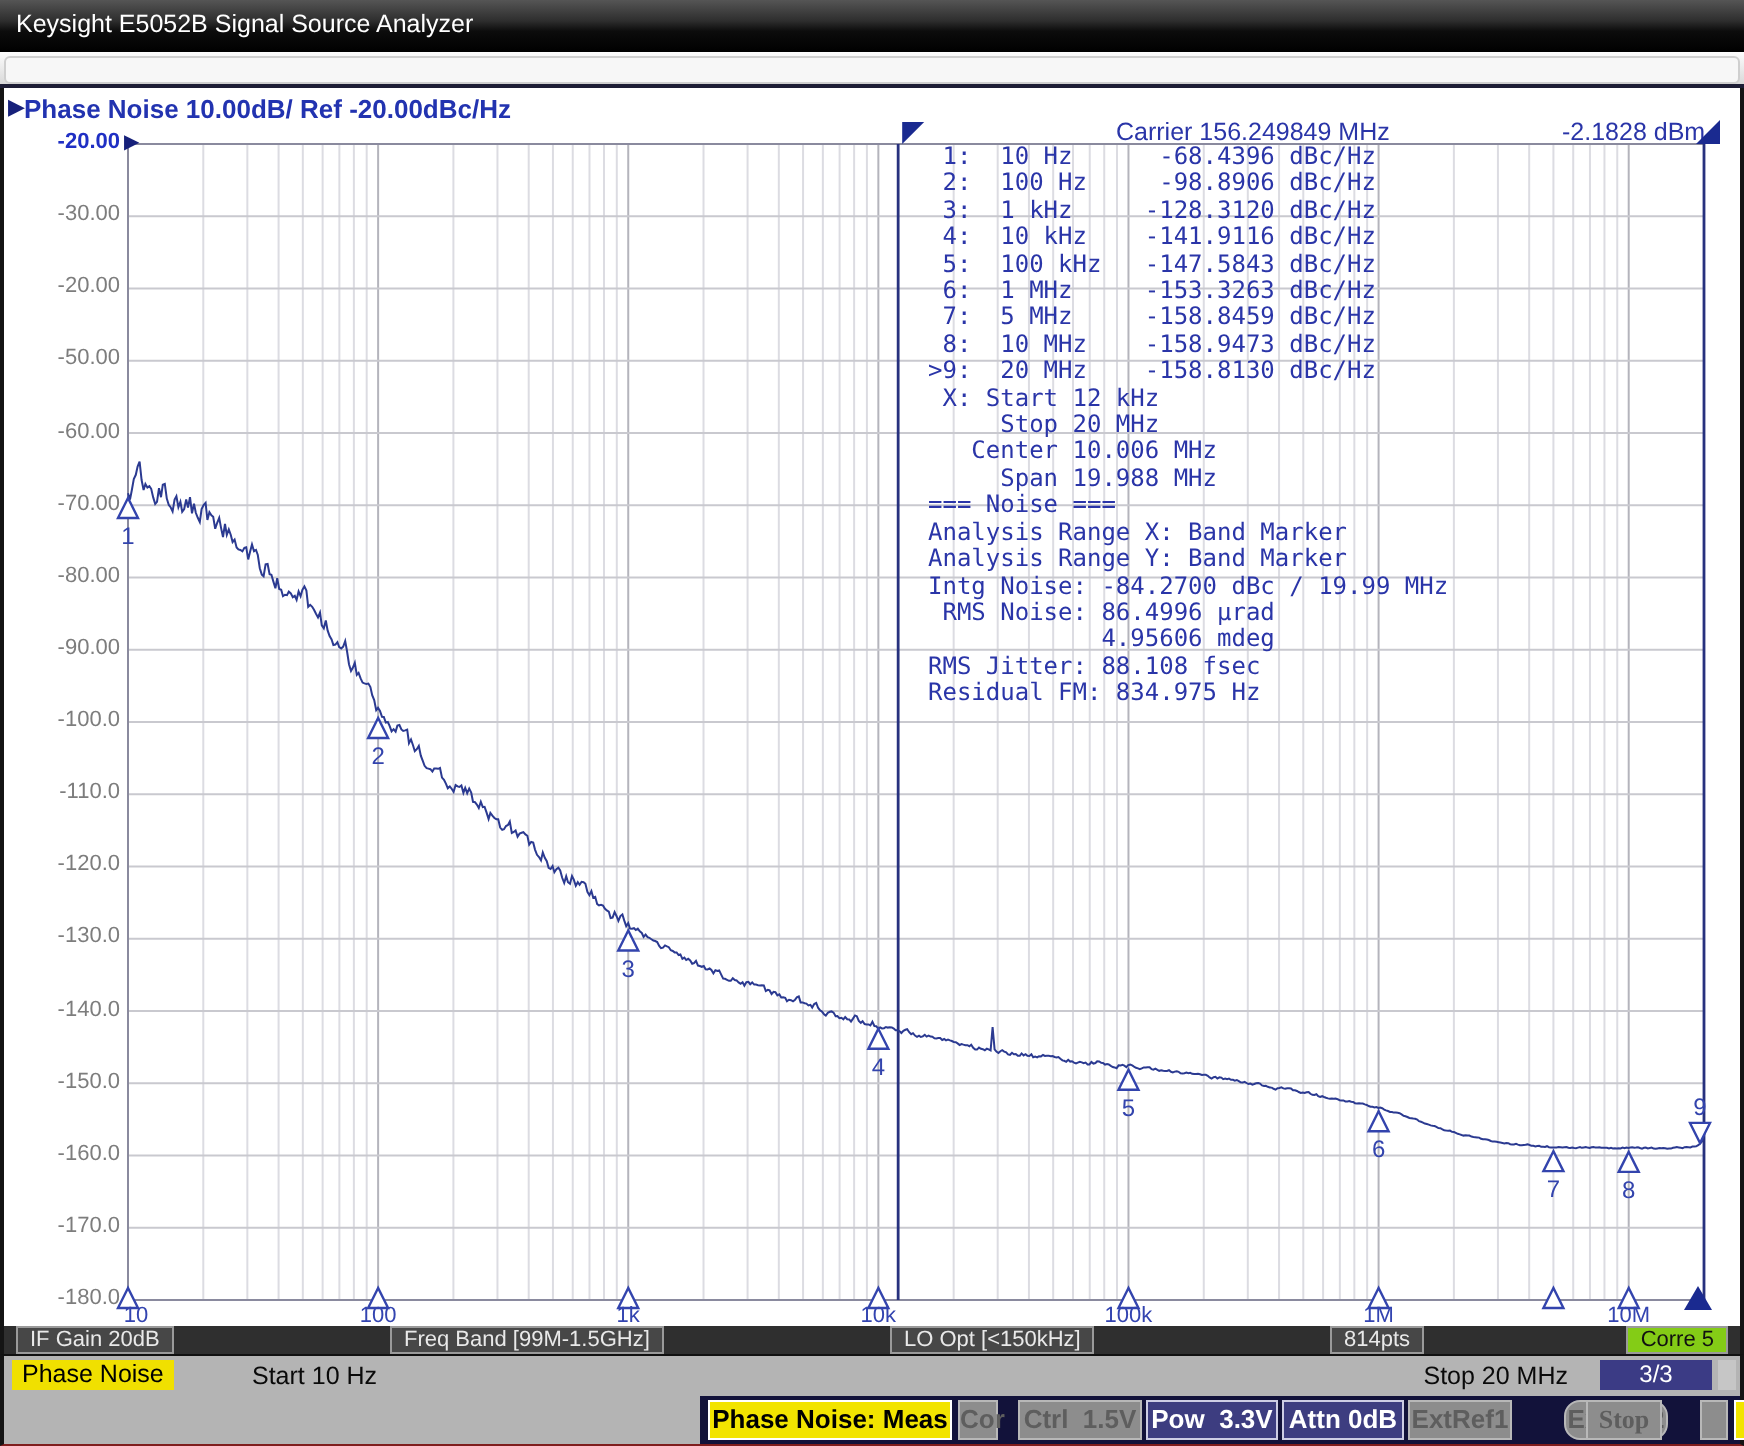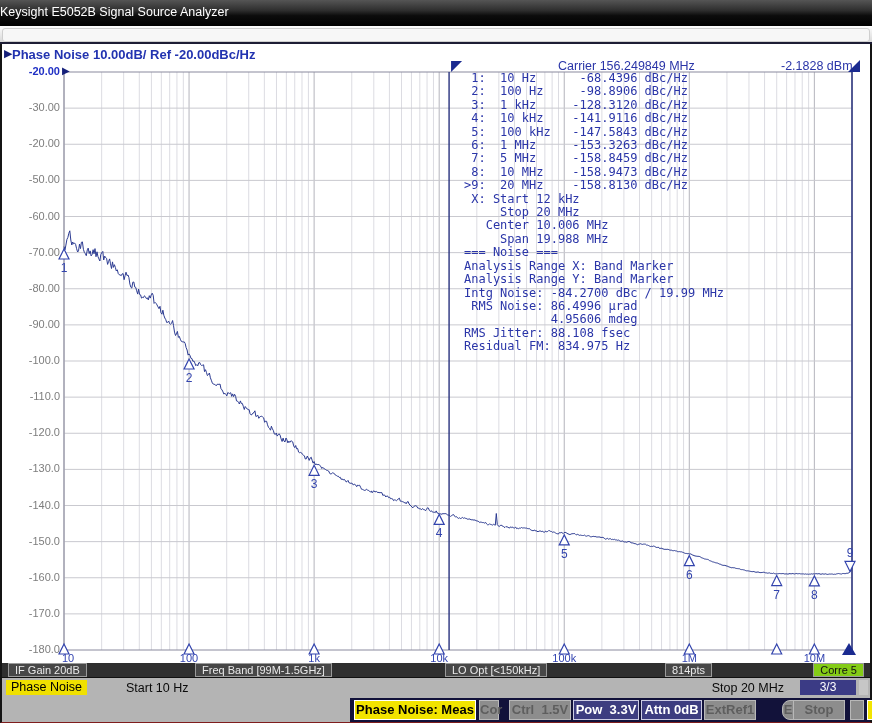--- a/index.html
+++ b/index.html
@@ -2,21 +2,21 @@
 <html><head>
 <meta charset="utf-8">
 <style>
   html,body{margin:0;padding:0;background:#777;}
   .screen{position:relative;width:872px;height:723px;overflow:hidden;background:#fff;
           font-family:"Liberation Sans",sans-serif;}
   
   .titlebar{position:absolute;left:0;top:0;width:872px;height:26px;
     background:linear-gradient(#555 0%,#2e2e2e 40%,#0c0c0c 60%,#000 100%);
     color:#fff;font-size:12.5px;line-height:25px;}
-  .titlebar span{margin-left:0;}
+  .titlebar span{margin-left:8px;}
   
   .menustrip{position:absolute;left:0;top:26px;width:872px;height:18px;
     background:linear-gradient(#fdfdfd,#d9d9d9);border-bottom:2px solid #1d1d35;box-sizing:border-box;}
   .menustrip .inner{position:absolute;left:2px;top:2px;right:2px;height:12px;background:#f7f7f7;
     border:1px solid #cfcfcf;border-radius:3px;}
   
   .panel{position:absolute;left:0;top:44px;width:872px;height:619px;background:#ffffff;
     border-left:2px solid #141414;border-right:2px solid #141414;box-sizing:border-box;}
   .trace-header{position:absolute;left:10px;top:3px;font-size:13px;color:#2233b0;font-weight:bold;}
   .trace-header-arrow{position:absolute;left:2px;top:3px;font-size:11px;color:#16207a;}
@@ -251,19 +251,19 @@
   <div class="softbar">
     <div class="dark"></div>
     <div id="softkeys">
         <div class="sk active" style="left: 352px; width: 122px;">Phase Noise: Meas</div>
         <div class="sk disabled" style="left: 477px; width: 20px;">Cor</div>
         <div class="sk disabled" style="left: 507px; width: 62px;">Ctrl  1.5V</div>
         <div class="sk on" style="left: 571px; width: 66px;">Pow  3.3V</div>
         <div class="sk on" style="left: 639px; width: 61px;">Attn 0dB</div>
         <div class="sk disabled" style="left: 702px; width: 52px; text-align: center;">ExtRef1</div>
         <div class="sk disabled" style="left: 780px; width: 52px; border-radius: 8px;">ExtRef2</div>
-        <div class="sk disabled" style="left: 791px; width: 52px;">Stop</div>
+        <div class="sk disabled" style="left: 791px; width: 38px; font-family: Liberation Serif, serif;">Stop</div>
         <div class="sk disabled" style="left: 848px; width: 14px;"></div>
         <div class="sk active" style="left: 865px; width: 7px;"></div>
       </div>
   </div>
 
 </div>
 
 </body></html>

